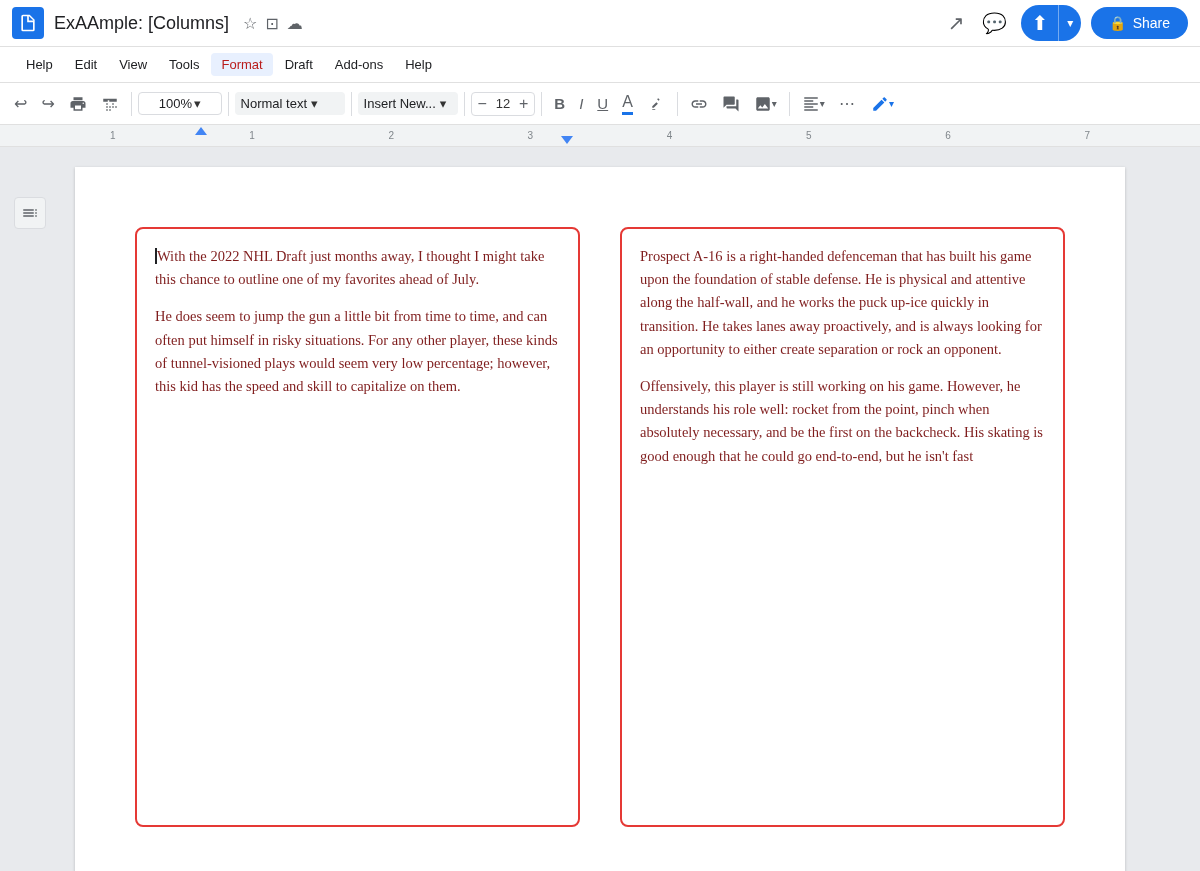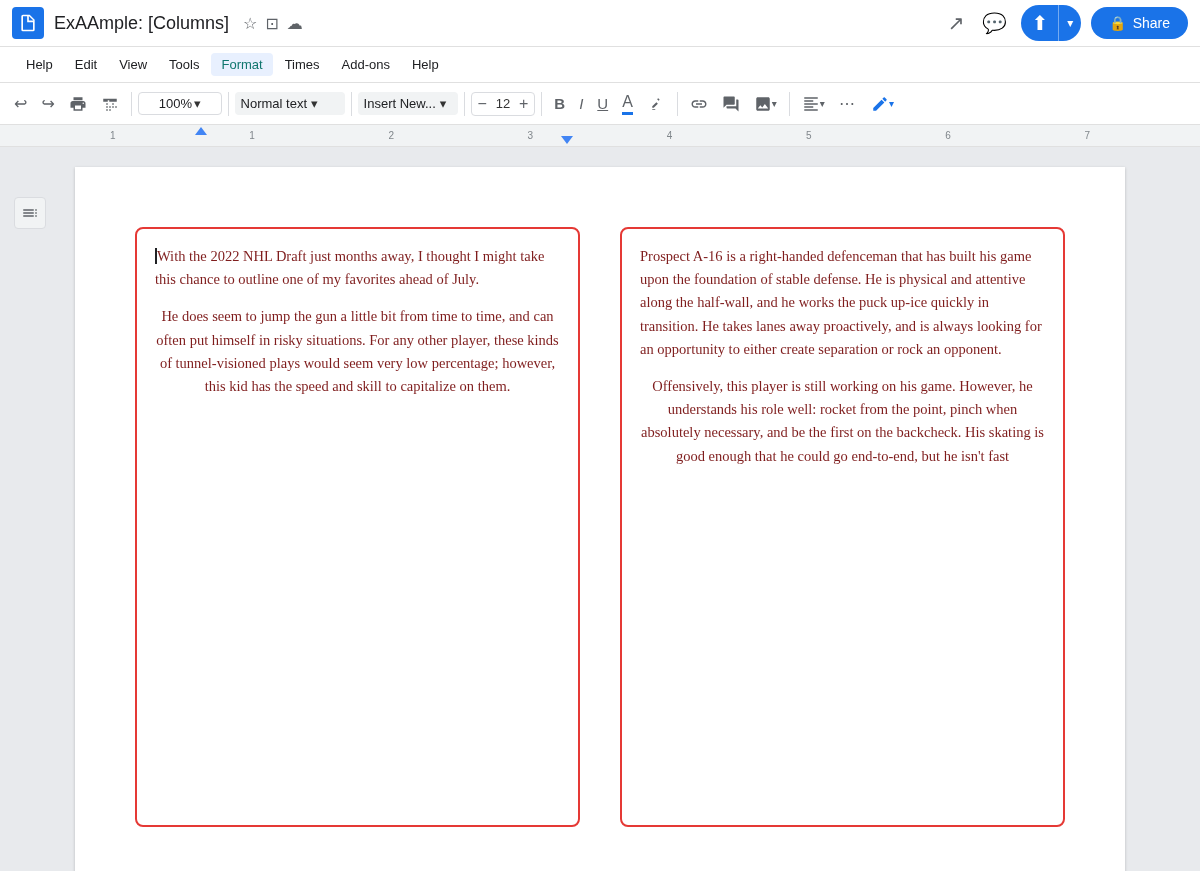--- a/index.html
+++ b/index.html
@@ -62,21 +62,21 @@
       padding: 2px 16px;
       background: #fff;
       gap: 2px;
       height: 36px;
       border-bottom: 1px solid #e0e0e0;
     }
     .menu-item {
       padding: 4px 10px; font-size: 13px; color: #202124;
       cursor: pointer; border-radius: 4px;
     }
-    .menu-item.active { background: #e8f0fe; color: #0f766e; }
+    .menu-item.active { background: #e8f0fe; color: #b91c1c; }
 
     
     .toolbar {
       display: flex;
       align-items: center;
       padding: 4px 8px;
       background: #fff;
       gap: 2px;
       height: 42px;
       border-bottom: 1px solid #e0e0e0;
@@ -196,21 +196,21 @@
       border: 2px solid #e53935;
       border-radius: 8px;
       padding: 16px 18px;
       font-family: 'Times New Roman', Times, serif;
       font-size: 14.5px;
       line-height: 1.6;
       color: #7f1d1d;
       min-height: 600px;
     }
     .column p { margin-bottom: 14px; }
-    .column p:last-child { margin-bottom: 0; text-align: center; }
+    .column p:last-child { margin-bottom: 0; }
     .text-cursor {
       border-left: 2px solid #202124;
       animation: blink 1s step-end infinite;
     }
     @keyframes blink { 50% { opacity: 0; } }
 
     
     .sidebar-right {
       width: 60px;
       flex-shrink: 0;
@@ -245,21 +245,21 @@
     </button>
   </div>
 </div>
 
 <div class="menu-bar">
   <div class="menu-item">Help</div>
   <div class="menu-item">Edit</div>
   <div class="menu-item">View</div>
   <div class="menu-item">Tools</div>
   <div class="menu-item active">Format</div>
-  <div class="menu-item">Times</div>
+  <div class="menu-item">Draft</div>
   <div class="menu-item">Add-ons</div>
   <div class="menu-item">Help</div>
 </div>
 
 <div class="toolbar">
   <button class="toolbar-btn" title="Undo">↩</button>
   <button class="toolbar-btn" title="Redo">↪</button>
   <button class="toolbar-btn">
     <svg width="18" height="18" viewBox="0 0 24 24" fill="#5f6368">
         <path d="M19 8H5c-1.66 0-3 1.34-3 3v6h4v4h12v-4h4v-6c0-1.66-1.34-3-3-3zm-3 11H8v-5h8v5zm3-7c-.55 0-1-.45-1-1s.45-1 1-1 1 .45 1 1-.45 1-1 1zm-1-9H6v4h12V3z"></path>

